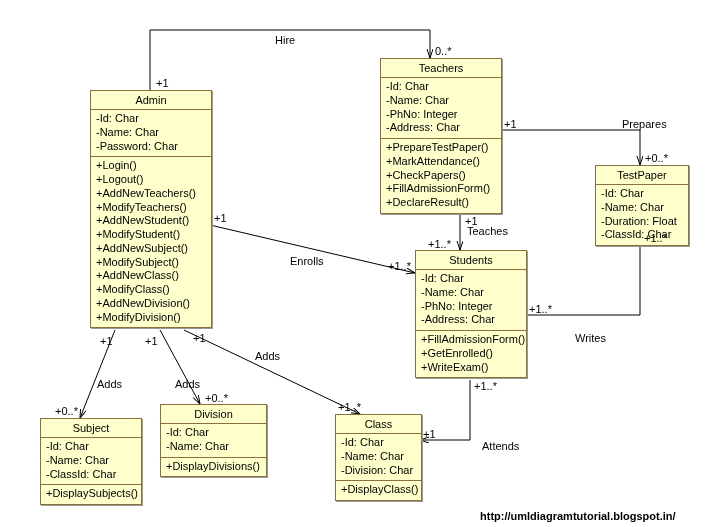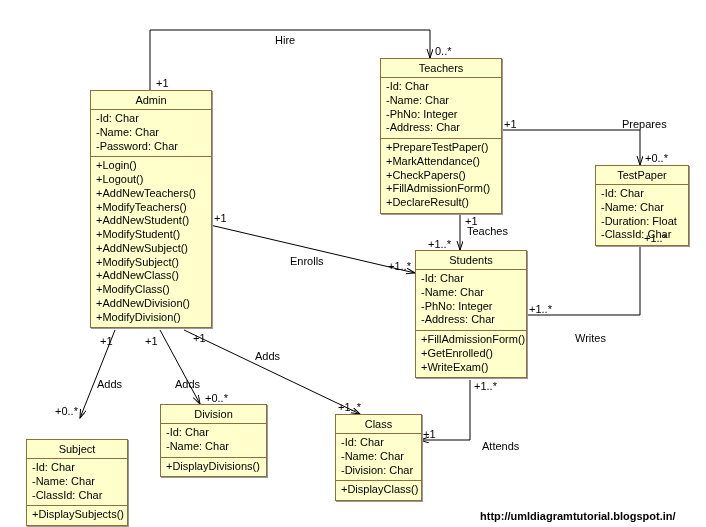--- a/index.html
+++ b/index.html
@@ -135,21 +135,21 @@
     <div>-PhNo: Integer</div>
     <div>-Address: Char</div>
   </div>
   <div class="uml-section">
     <div>+FillAdmissionForm()</div>
     <div>+GetEnrolled()</div>
     <div>+WriteExam()</div>
   </div>
 </div>
 
-<div class="uml-class" style="left:26px; top:418px; width:100px;margin-top:21px;">
+<div class="uml-class" style="left:40px; top:418px; width:100px;">
   <div class="uml-title">Subject</div>
   <div class="uml-section">
     <div>-Id: Char</div>
     <div>-Name: Char</div>
     <div>-ClassId: Char</div>
   </div>
   <div class="uml-section">
     <div>+DisplaySubjects()</div>
   </div>
 </div>

